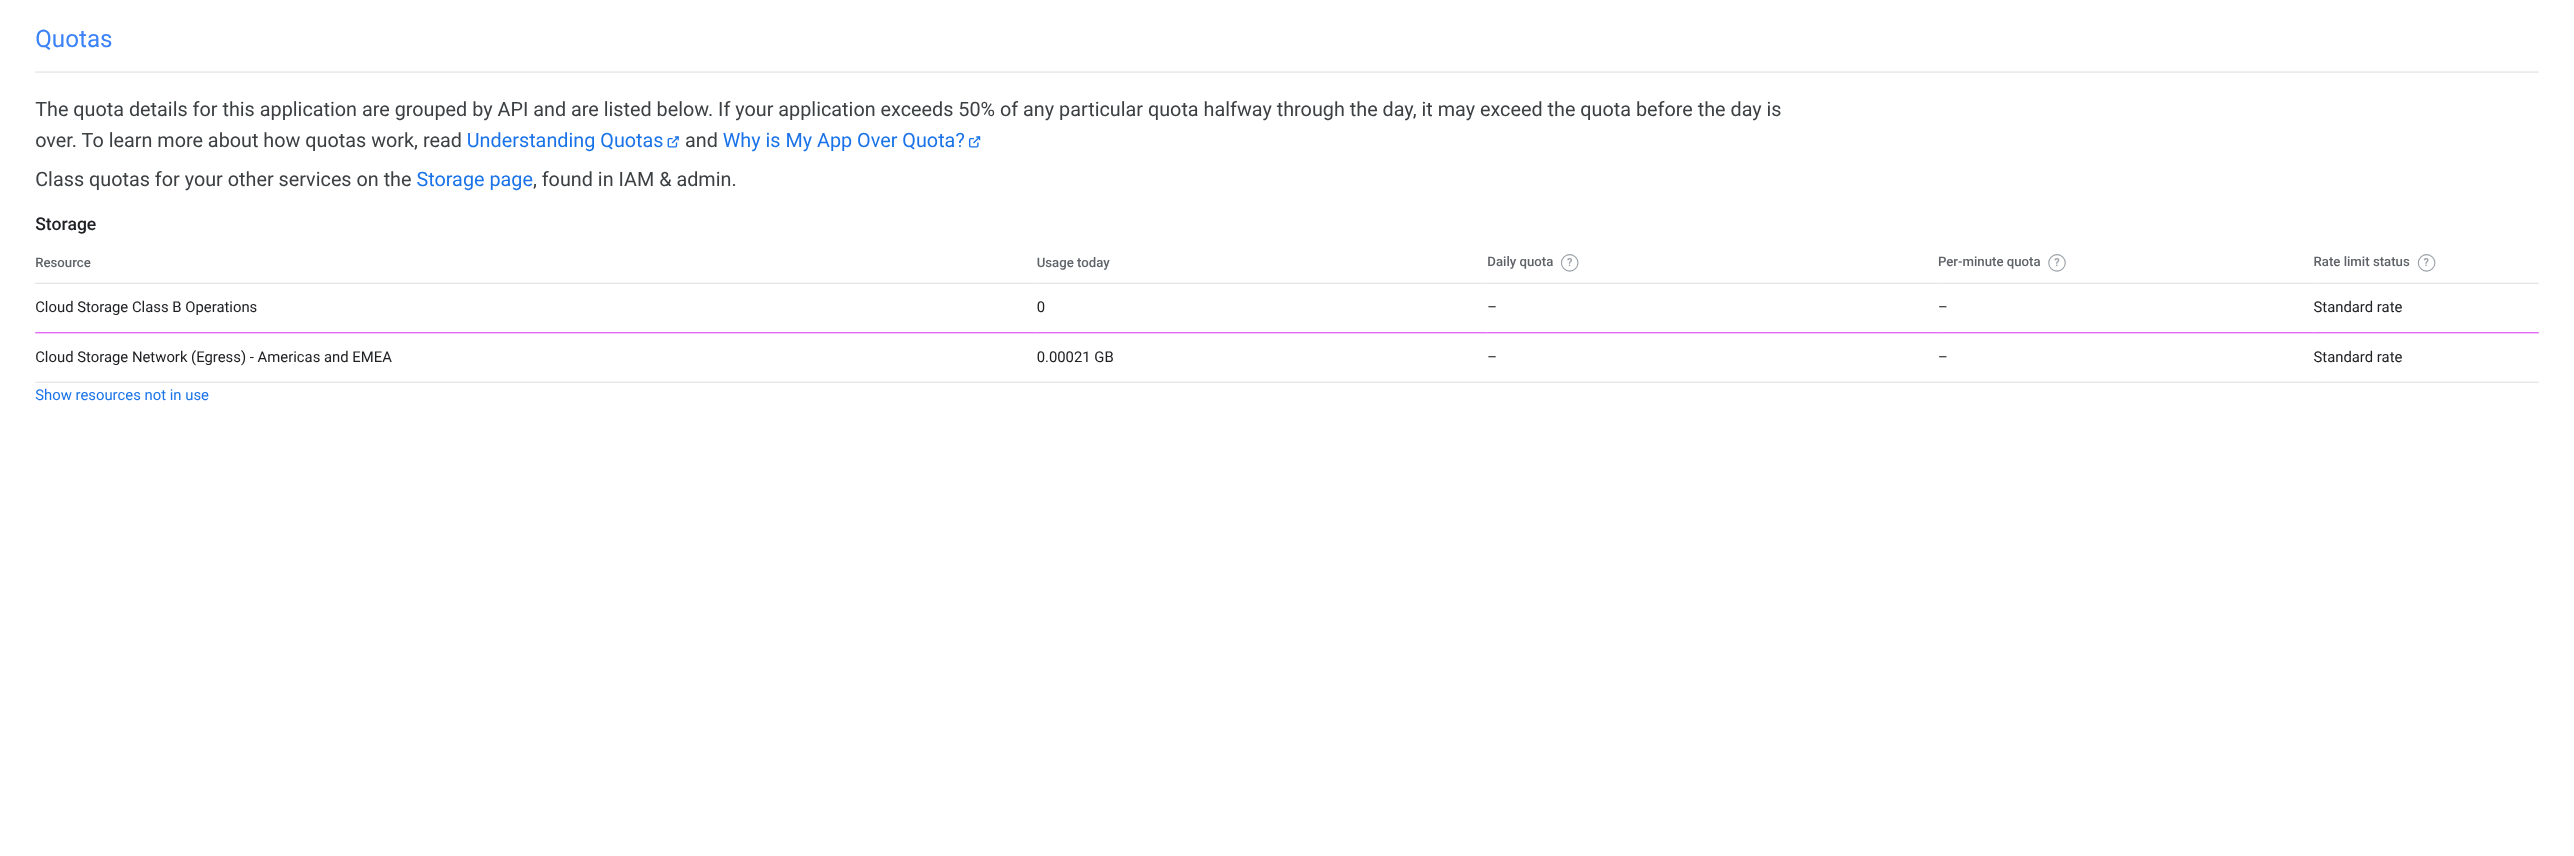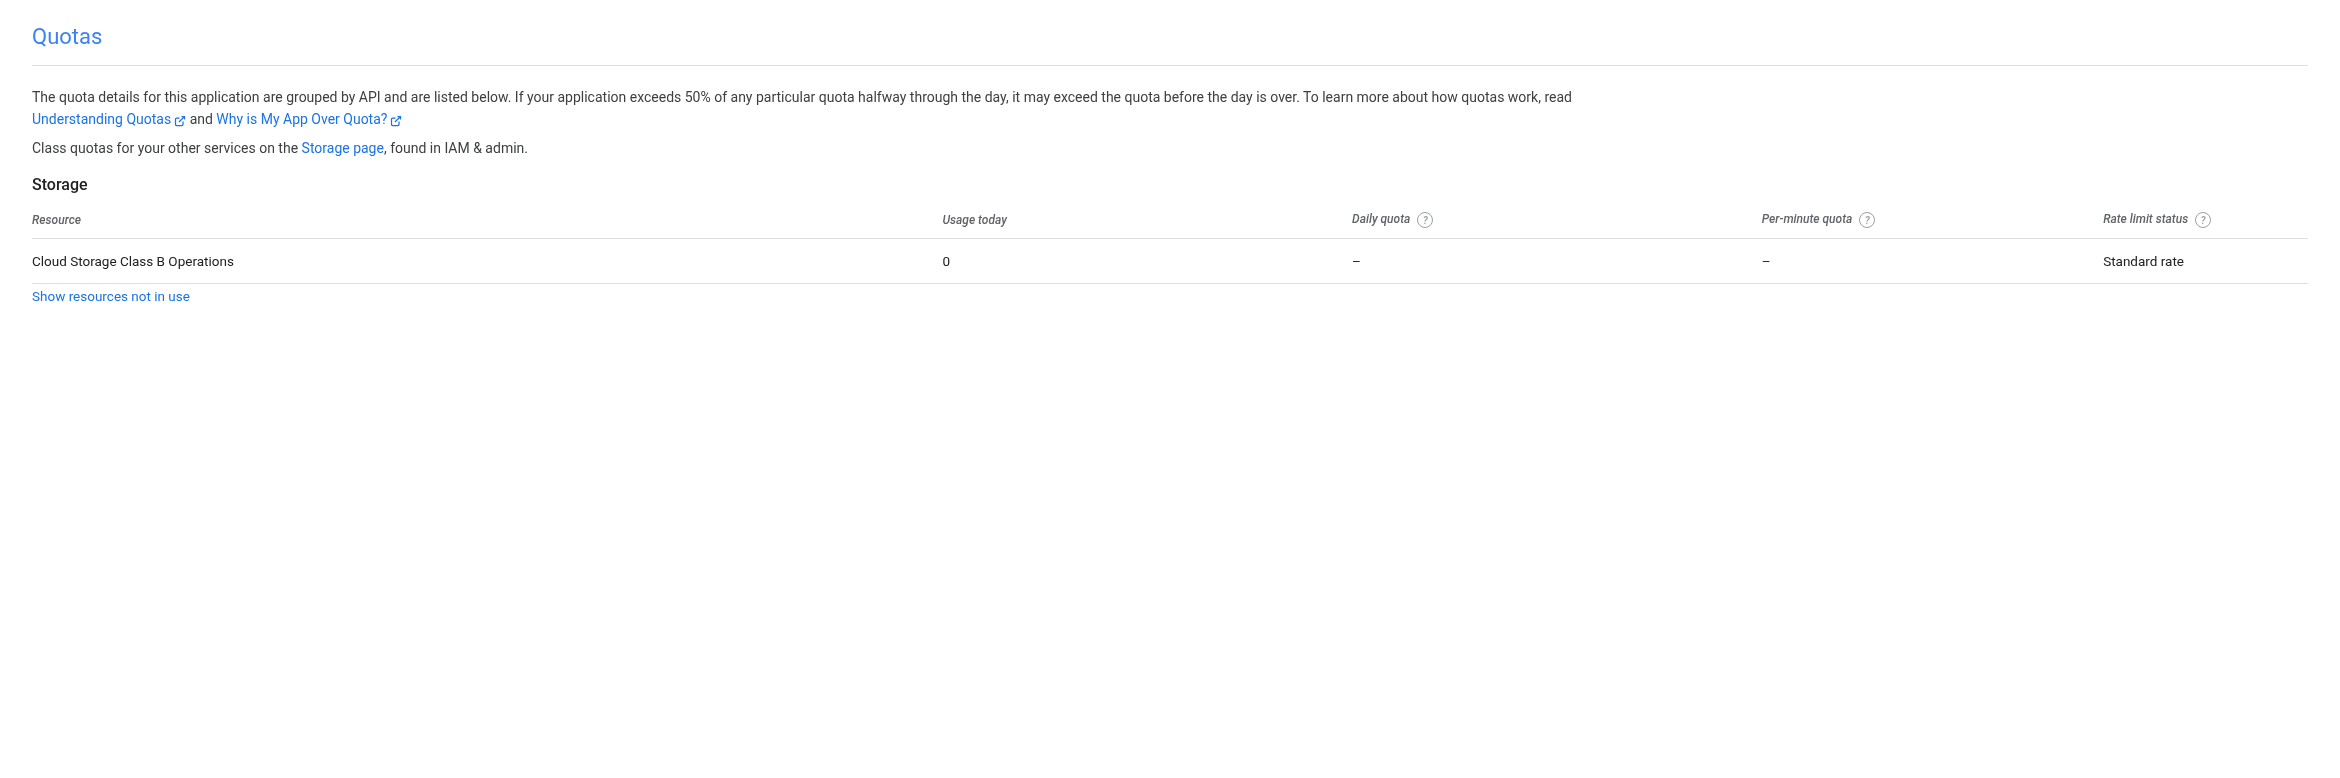--- a/index.html
+++ b/index.html
@@ -30,21 +30,21 @@
     }
 
     .divider {
       border: none;
       border-top: 1px solid #e0e0e0;
       margin-bottom: 20px;
     }
 
     .description-block {
       margin-bottom: 16px;
-      font-size: 14px;
+      font-size: 18px;
       line-height: 1.6;
       color: #3c4043;
       max-width: 1600px;
     }
 
     .description-block a {
       color: #1a73e8;
       text-decoration: none;
     }
 
@@ -74,21 +74,20 @@
       border-bottom: 1px solid #e0e0e0;
     }
 
     .quota-table th {
       text-align: left;
       padding: 10px 16px 10px 0;
       font-size: 12px;
       font-weight: 500;
       color: #5f6368;
       white-space: nowrap;
-      font-style: italic;
     }
 
     .quota-table th:first-child {
       padding-left: 0;
     }
 
     .quota-table td {
       padding: 14px 16px 14px 0;
       font-size: 13.5px;
       color: #202124;
@@ -187,17 +186,24 @@
       </tr>
     </thead>
     <tbody id="quota-table-body">
     <tr>
           <td>Cloud Storage Class B Operations</td>
           <td>0</td>
           <td class="dash">–</td>
           <td class="dash">–</td>
           <td>Standard rate</td>
         </tr>
+        <tr>
+          <td>Cloud Storage Network (Egress) - Americas and EMEA</td>
+          <td>0.00021 GB</td>
+          <td class="dash">–</td>
+          <td class="dash">–</td>
+          <td>Standard rate</td>
+        </tr>
       </tbody>
   </table>
 
   <a href="#" class="show-resources-link">Show resources not in use</a>
 </div>
 
 </body></html>

